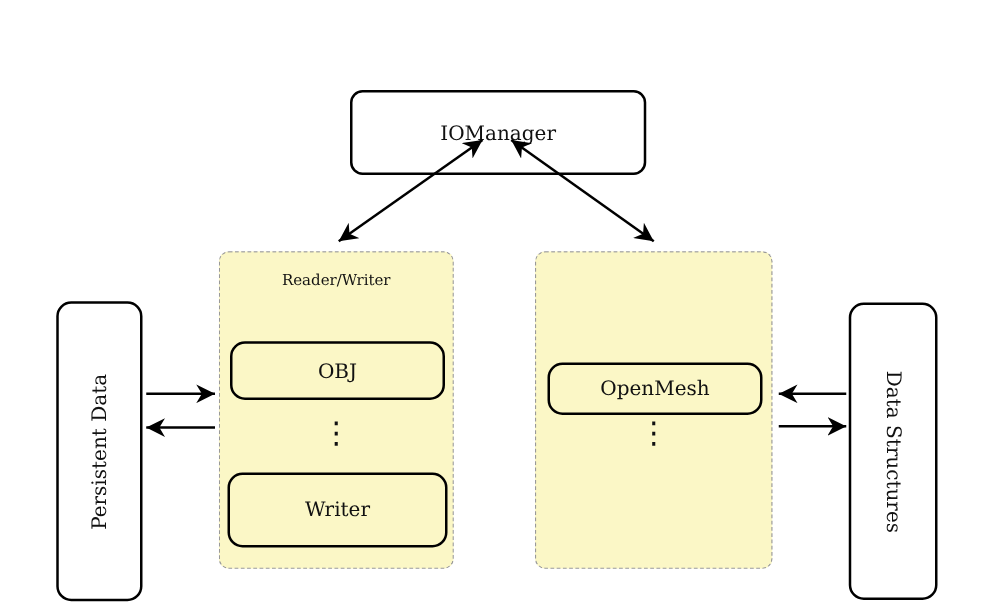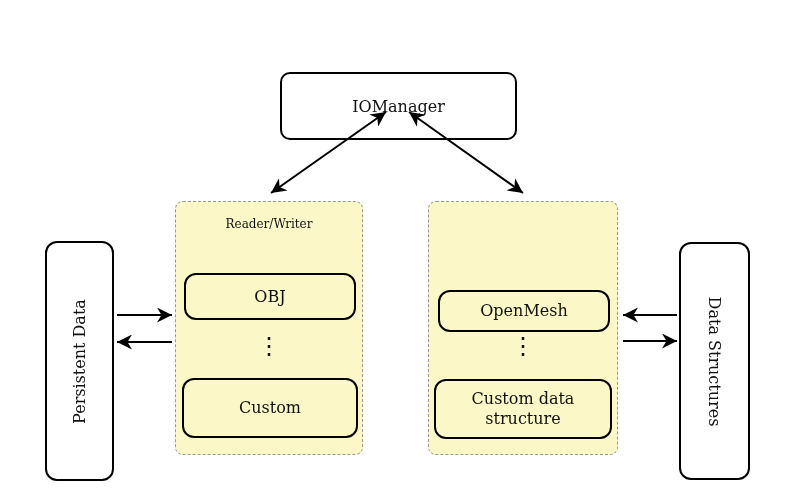--- a/index.html
+++ b/index.html
@@ -90,33 +90,29 @@
     <span class="vlabel rot-cw">Data Structures</span>
   </div>
 
   <div class="panel" style="left:175px;top:201px;width:188px;height:254px;">
     <div class="panel-title">Reader/Writer</div>
     <div class="inner-node" style="left:8px;top:71px;width:172px;height:47px;">
       <span>OBJ</span>
     </div>
     <div class="dots" style="top:132px;">⋮</div>
     <div class="inner-node" style="left:6px;top:176px;width:176px;height:60px;">
-      <span>Custom</span>
+      <span>Writer</span>
     </div>
   </div>
 
   <div class="panel" style="left:428px;top:201px;width:190px;height:254px;">
     <div class="inner-node" style="left:9px;top:88px;width:172px;height:42px;">
       <span>OpenMesh</span>
     </div>
     <div class="dots" style="top:132px;">⋮</div>
-    <div class="inner-node" style="left:5px;top:177px;width:178px;height:60px;">
-      <span>Custom data</span>
-      <span>structure</span>
-    </div>
   </div>
 
   <svg class="arrow-layer" width="800" height="489" viewBox="0 0 800 489">
     <defs>
       <marker id="ah" viewBox="0 0 10 10" refX="10" refY="5" markerWidth="7.5" markerHeight="7.5" orient="auto-start-reverse">
         <path d="M0,0 L10,5 L0,10 L3,5 Z" fill="#000"></path>
       </marker>
     </defs>
     <line class="arrow-line" x1="271" y1="193" x2="386" y2="112" marker-start="url(#ah)" marker-end="url(#ah)"></line>
     <line class="arrow-line" x1="409" y1="112" x2="523" y2="193" marker-start="url(#ah)" marker-end="url(#ah)"></line>

